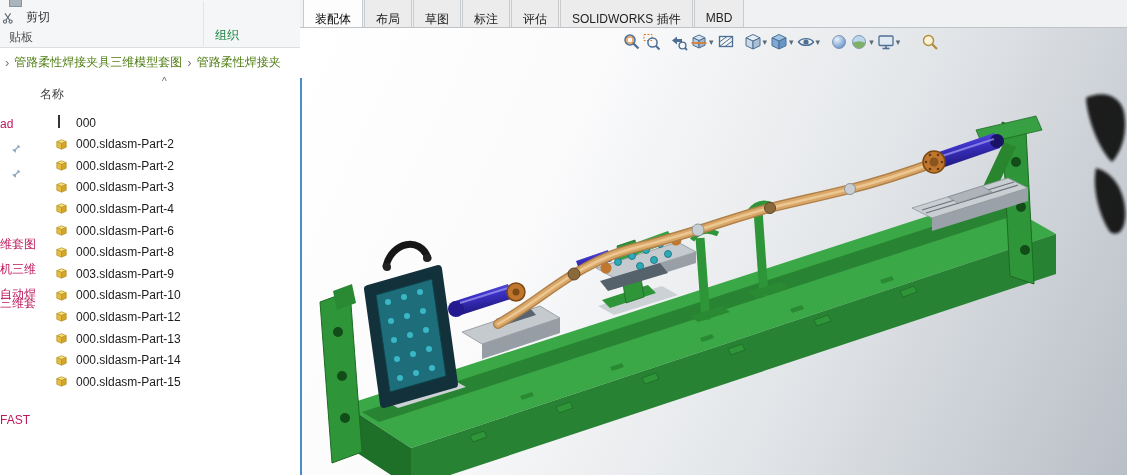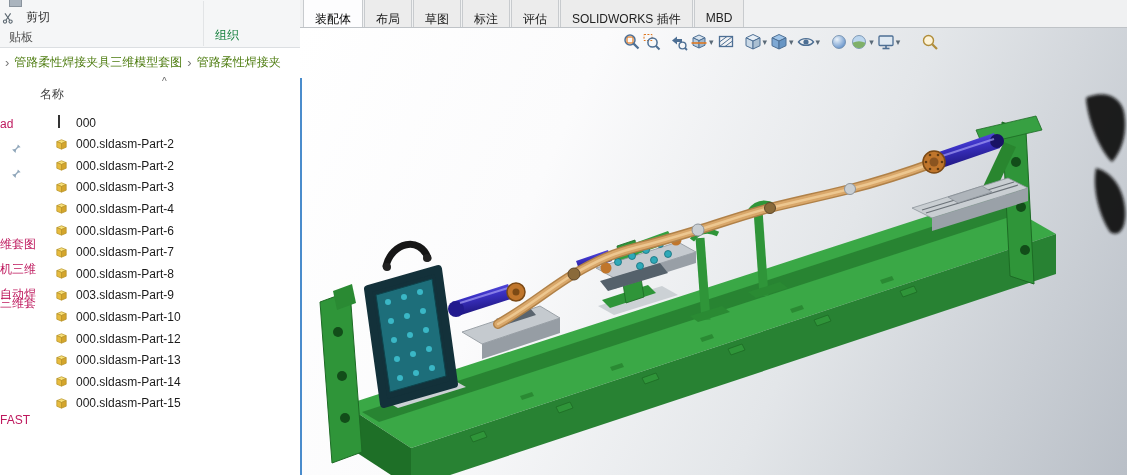--- a/index.html
+++ b/index.html
@@ -157,31 +157,20 @@
       <svg class="icon-sldasm" viewBox="0 0 16 16" width="15" height="15">
         <polygon points="3,6 8,4 13,6 8,8" fill="#f7df77" stroke="#b8942a" stroke-width="0.8"></polygon>
         <polygon points="3,6 8,8 8,14 3,12" fill="#e8bc3f" stroke="#b8942a" stroke-width="0.8"></polygon>
         <polygon points="13,6 8,8 8,14 13,12" fill="#d4a52c" stroke="#b8942a" stroke-width="0.8"></polygon>
       </svg>
 
     </span>
     <span class="file-name">000.sldasm-Part-6</span>
   </div>
 
-  <div class="file-row">
-    <span class="file-icon">
-      <svg class="icon-sldasm" viewBox="0 0 16 16" width="15" height="15">
-        <polygon points="3,6 8,4 13,6 8,8" fill="#f7df77" stroke="#b8942a" stroke-width="0.8"></polygon>
-        <polygon points="3,6 8,8 8,14 3,12" fill="#e8bc3f" stroke="#b8942a" stroke-width="0.8"></polygon>
-        <polygon points="13,6 8,8 8,14 13,12" fill="#d4a52c" stroke="#b8942a" stroke-width="0.8"></polygon>
-      </svg>
-
-    </span>
-    <span class="file-name">000.sldasm-Part-7</span>
-  </div>
 
   <div class="file-row">
     <span class="file-icon">
       <svg class="icon-sldasm" viewBox="0 0 16 16" width="15" height="15">
         <polygon points="3,6 8,4 13,6 8,8" fill="#f7df77" stroke="#b8942a" stroke-width="0.8"></polygon>
         <polygon points="3,6 8,8 8,14 3,12" fill="#e8bc3f" stroke="#b8942a" stroke-width="0.8"></polygon>
         <polygon points="13,6 8,8 8,14 13,12" fill="#d4a52c" stroke="#b8942a" stroke-width="0.8"></polygon>
       </svg>
 
     </span>

